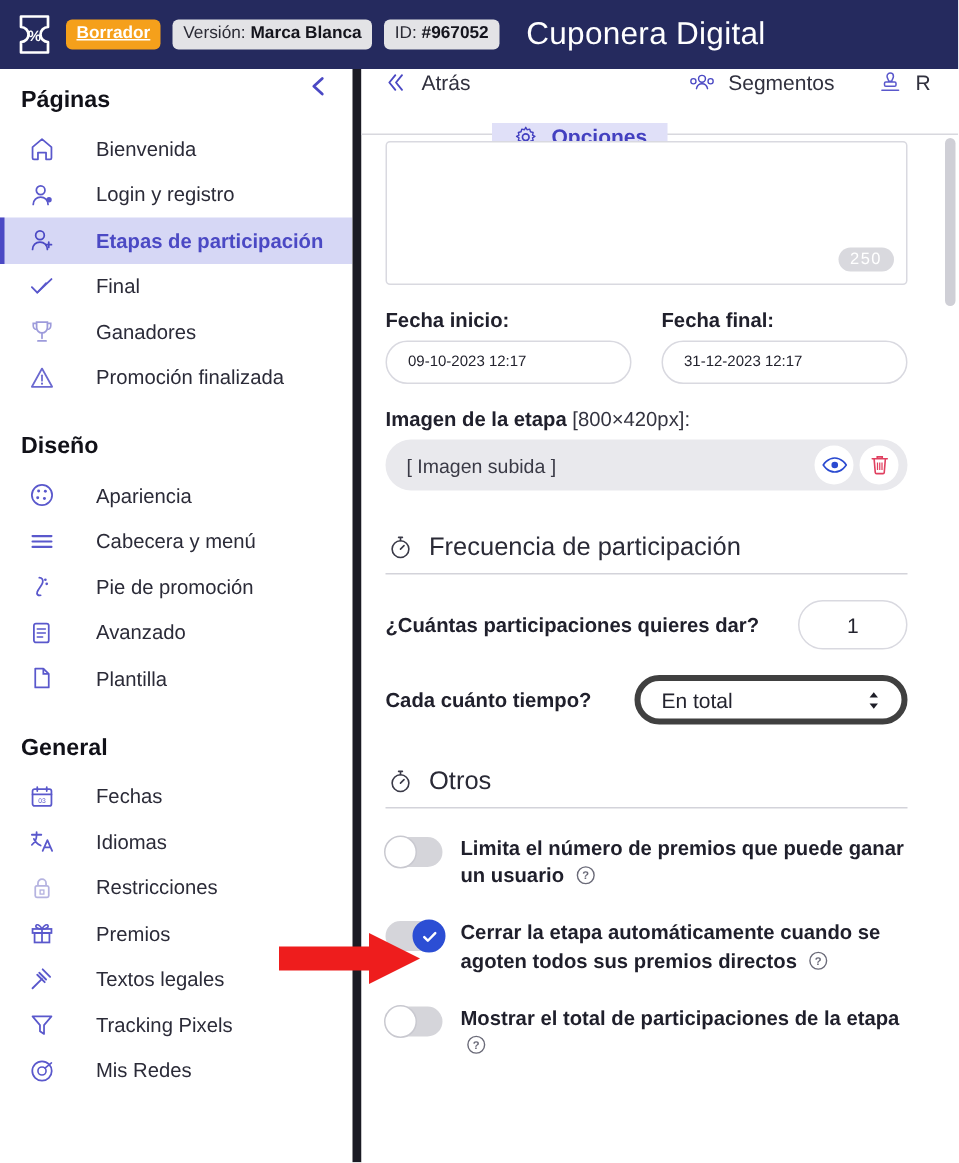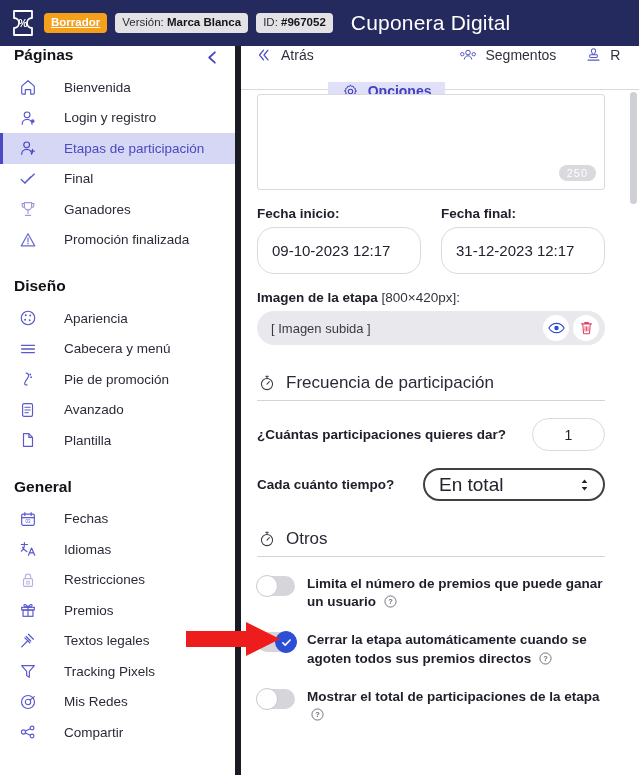--- a/index.html
+++ b/index.html
@@ -37,21 +37,21 @@
     font-size:15.5px; font-weight:bold; color:#111118;
     padding: 0 0 0 14px;
   }
   .side-item {
     display:flex; align-items:center; gap:26px;
     height: 30.5px; padding-left: 18px; cursor:pointer;
     font-size: 13.5px; color:#2b2b38;
   }
   .side-item .ico { width:20px; height:20px; flex:0 0 20px; display:flex; align-items:center; justify-content:center; }
   .side-item.active {
-    background:#d6d7f5; color:#4b49c4; font-weight:normal;
+    background:#d6d7f5; color:#4b49c4; font-weight:bold;
     border-left:3px solid #4b49c4; padding-left:15px;
   }
   .collapse-btn {
     position:absolute; right:13px; top:1px; width:20px; height:20px;
     display:flex; align-items:center; justify-content:center; cursor:pointer;
   }
 
   
   .divider {
     position:absolute; left:235px; top:46px; width:6px; height:729px;
@@ -87,22 +87,22 @@
   .char-counter {
     position:absolute; right:8px; bottom:8px;
     background:#d9d9de; color:#ffffff; font-size:11px;
     border-radius:9px; padding:2px 8px; letter-spacing:1px;
   }
 
   .row2 { display:flex; gap:20px; margin-top:16px; }
   .col { flex:1; }
   .flabel { font-size:13.5px; font-weight:bold; color:#20202c; display:block; margin-bottom:6px; }
   .pill-input {
-    width:100%; height:47px; border:1px solid #d9d9e0; border-radius:17px;
-    background:#fff; font-size:15px; color:#23232e; padding:0 14px;
+    width:100%; height:29px; border:1px solid #d9d9e0; border-radius:17px;
+    background:#fff; font-size:10px; color:#23232e; padding:0 14px;
     display:flex; align-items:center;
   }
 
   .img-label { margin-top:16px; font-size:13.5px; color:#20202c; }
   .img-label b { font-weight:bold; }
   .img-label span.dim { font-weight:normal; color:#33333f; }
 
   .upload-row {
     margin-top:6px; height:34px; background:#e9e9ed; border-radius:17px;
     display:flex; align-items:center; padding:0 6px 0 14px;
@@ -122,22 +122,22 @@
   .sec-head .txt { font-size:17px; color:#2a2a36; }
 
   .qrow { display:flex; align-items:center; margin-top:17px; }
   .qlabel { font-size:13.5px; font-weight:bold; color:#20202c; }
   .num-input {
     width:73px; height:33px; border:1px solid #d9d9e0; border-radius:17px;
     font-size:14px; color:#23232e; display:flex; align-items:center; justify-content:center;
     margin-left:auto;
   }
   .select-pill {
-    height:33px; border:2px solid #404040; border-radius:17px; background:#fff;
-    font-size:19px; color:#23232e; padding:0 14px;
+    height:33px; border:4px solid #404040; border-radius:17px; background:#fff;
+    font-size:14px; color:#23232e; padding:0 14px;
     display:flex; align-items:center; margin-left:auto; min-width:182px;
     position:relative;
   }
   .caret-stack { margin-left:auto; display:flex; flex-direction:column; align-items:center; line-height:6px; font-size:8px; color:#1e1e28; }
 
   .toggle-row { display:flex; align-items:flex-start; gap:12px; margin-top:18px; }
   .switch {
     flex:0 0 38px; width:38px; height:20px; border-radius:10px;
     background:#d5d5da; position:relative; cursor:pointer; margin-top:1px;
   }
@@ -183,21 +183,21 @@
     </div>
     <div class="badge badge-grey">
       <span>ID:</span>
       <b>#967052</b>
     </div>
     <div class="app-title">Cuponera Digital</div>
   </div>
 
   <div class="sidebar">
 
-    <div style="position:relative; padding-top:0;">
+    <div style="position:relative; padding-top:12px;">
       <div class="side-group-title">Páginas</div>
       <div class="collapse-btn">
         <svg width="15" height="15" viewBox="0 0 16 16">
             <path d="M10.5 2.5L4.5 8l6 5.5" fill="none" stroke="#4b49c4" stroke-width="2" stroke-linecap="round" stroke-linejoin="round"></path>
           </svg>
       </div>
     </div>
 
     <div style="margin-top:8px;">
       <div class="side-item">
@@ -375,31 +375,20 @@
       </div>
       <div class="side-item">
         <span class="ico">
           <svg width="18" height="18" viewBox="0 0 20 20">
               <circle cx="10" cy="10" r="7.2" fill="none" stroke="#5a58cc" stroke-width="1.3"></circle>
               <circle cx="10" cy="10" r="3" fill="none" stroke="#5a58cc" stroke-width="1.2"></circle>
               <path d="M12.2 7.8L17 4" stroke="#5a58cc" stroke-width="1.2" stroke-linecap="round"></path>
             </svg>
         </span>
         <span>Mis Redes</span>
-      </div>
-      <div class="side-item">
-        <span class="ico">
-          <svg width="18" height="18" viewBox="0 0 20 20">
-              <circle cx="5" cy="10" r="2.3" fill="none" stroke="#5a58cc" stroke-width="1.3"></circle>
-              <circle cx="14.5" cy="5.5" r="2.1" fill="none" stroke="#5a58cc" stroke-width="1.3"></circle>
-              <circle cx="14.5" cy="14.5" r="2.1" fill="none" stroke="#5a58cc" stroke-width="1.3"></circle>
-              <path d="M7.2 9l5.3-2.5M7.2 11l5.3 2.5" stroke="#5a58cc" stroke-width="1.2"></path>
-            </svg>
-        </span>
-        <span>Compartir</span>
       </div>
     </div>
   </div>
 
   <div class="divider"></div>
 
   <div class="panel">
 
     <div class="tabs">
       <div class="tab">

